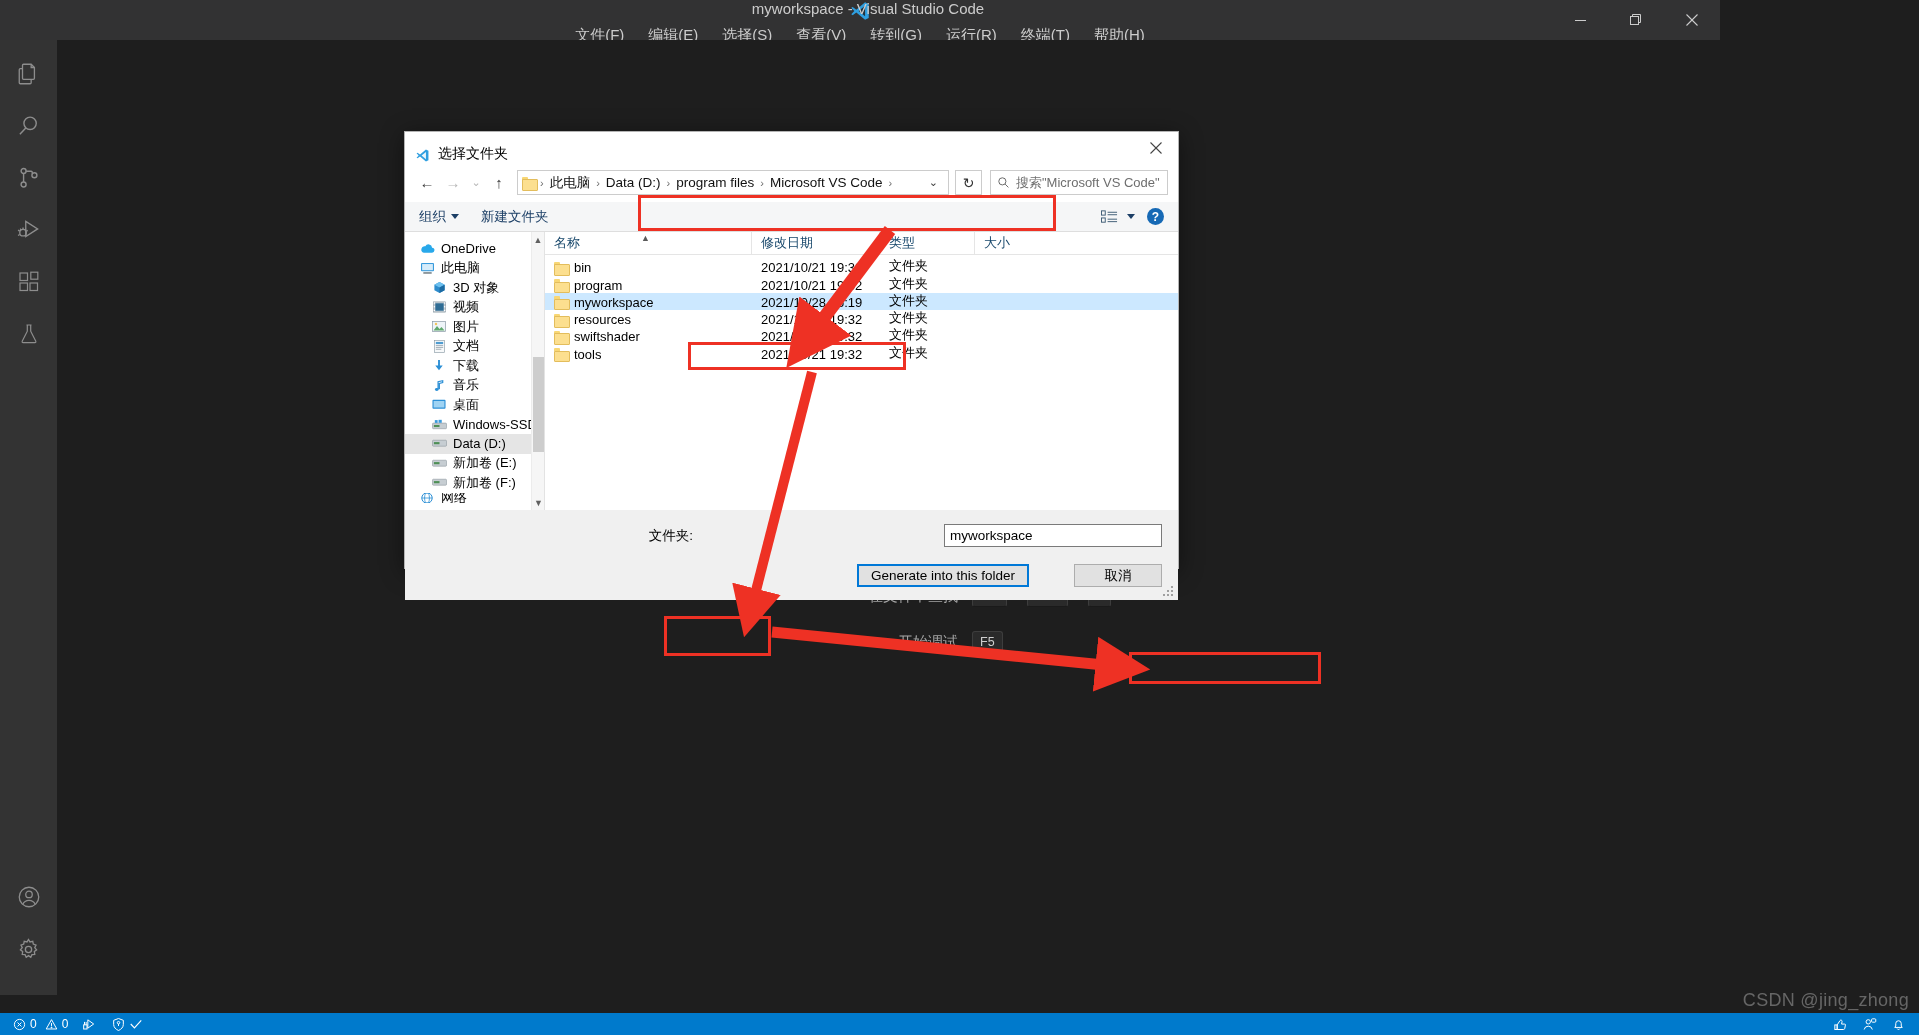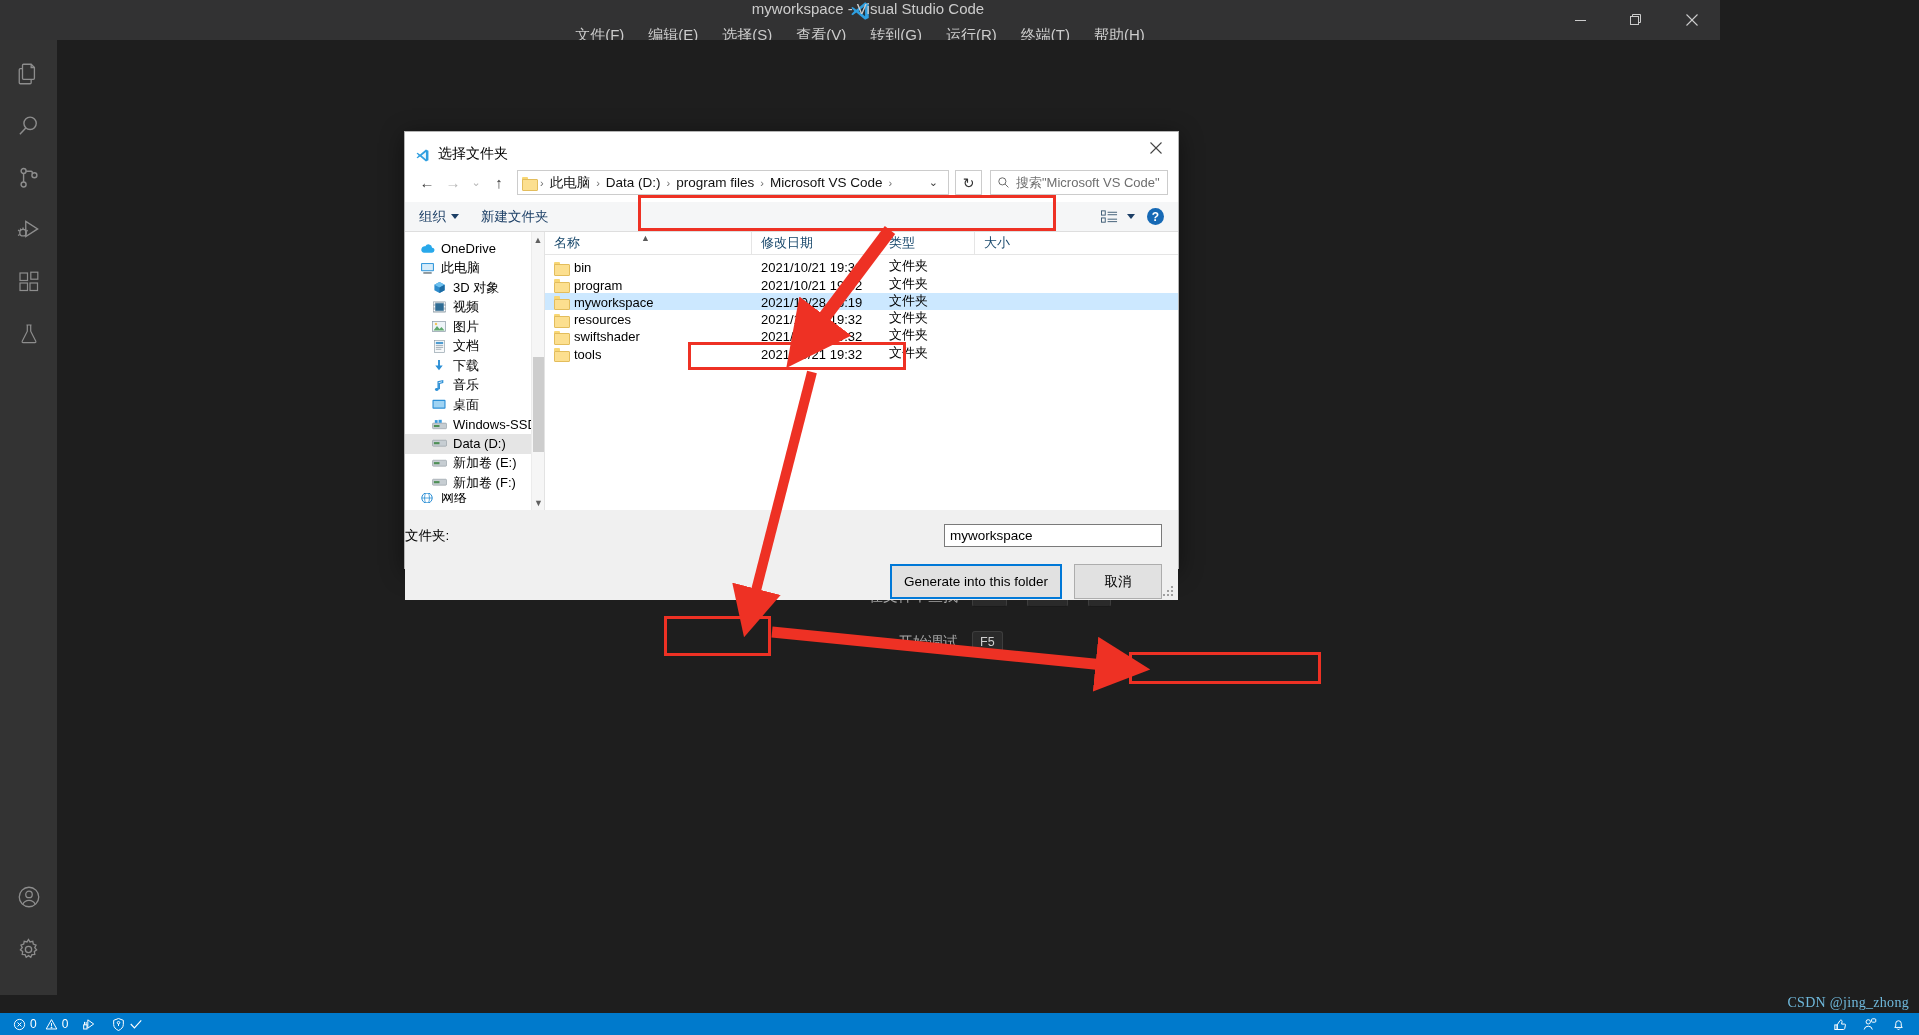--- a/index.html
+++ b/index.html
@@ -57,22 +57,22 @@
 
   
   .statusbar {
     position: absolute; left: 0; bottom: 0; width: 1919px; height: 22px;
     background: #007acc; color: #ffffff; display: flex; align-items: center;
     font-size: 12px; padding: 0 6px;
   }
   .sb-item { display: flex; align-items: center; gap: 4px; padding: 0 7px; height: 22px; }
   .sb-right { margin-left: auto; display: flex; align-items: center; }
   .watermark {
-    position: absolute; right: 10px; bottom: 24px; color: #7dd3fc;
-    font-size: 14px; opacity: .85; letter-spacing: .3px; font-family: Liberation Serif, serif;
+    position: absolute; right: 10px; bottom: 24px; color: #737373;
+    font-size: 18px; opacity: .85; letter-spacing: .3px;
   }
 
   
   .dialog {
     position: absolute; left: 404px; top: 131px; width: 775px; height: 438px;
     background: #f0f0f0; border: 1px solid #b4b4b4;
     box-shadow: 0 4px 22px rgba(0,0,0,.45);
     font-size: 13.5px; color: #000000;
   }
   .dlg-titlebar {
@@ -171,31 +171,31 @@
     background: #f8d775; border-radius: 1px 1px 0 0;
   }
   .folder-ico::after {
     content: ''; position: absolute; left: 0; top: 2.5px; width: 14px; height: 9.5px;
     background: #fcdf8f; border: 1px solid #e3bd5c; border-radius: 0 1px 1px 1px;
   }
 
   
   .dlg-footer { height: 90px; background: #f0f0f0; position: relative; }
   .fname-row { display: flex; align-items: center; padding: 14px 16px 0 0; }
-  .fname-label { width: 539px; text-align: left; font-size: 13.5px; padding-right: 7px; }
+  .fname-label { width: 539px; text-align: center; font-size: 13.5px; padding-right: 7px; }
   .fname-input {
     flex: 1; height: 23px; border: 1px solid #7a7a7a; background: #fff;
     font-size: 13.5px; padding: 0 5px; font-family: "Liberation Sans", sans-serif;
     color: #000; outline: none;
   }
   .btn-row { display: flex; justify-content: flex-end; gap: 12px; padding: 17px 16px 0 0; }
   .dlg-btn {
-    height: 35px; min-width: 88px; padding: 0 12px; font-size: 13.5px;
+    height: 23px; min-width: 88px; padding: 0 12px; font-size: 13.5px;
     background: #e1e1e1; border: 1px solid #adadad; color: #000;
-    font-family: "Liberation Sans", sans-serif; display: flex; align-items: center; justify-content: center;
+    font-family: "Liberation Sans", sans-serif; display: flex; align-items: center; justify-content: center; margin-left: 33px;
   }
   .dlg-btn.primary { background: #e1e1e1; border: 2px solid #0078d7; min-width: 155px; }
   .grip { position: absolute; right: 3px; bottom: 2px; width: 12px; height: 12px; }
   .grip i { position: absolute; width: 2px; height: 2px; background: #a0a0a0; }
 
   
   .ann-rect { position: absolute; border: 3px solid #ee3124; pointer-events: none; }
   .ann-svg { position: absolute; left: 0; top: 0; width: 1919px; height: 1035px; pointer-events: none; }
 </style>
 </head>

